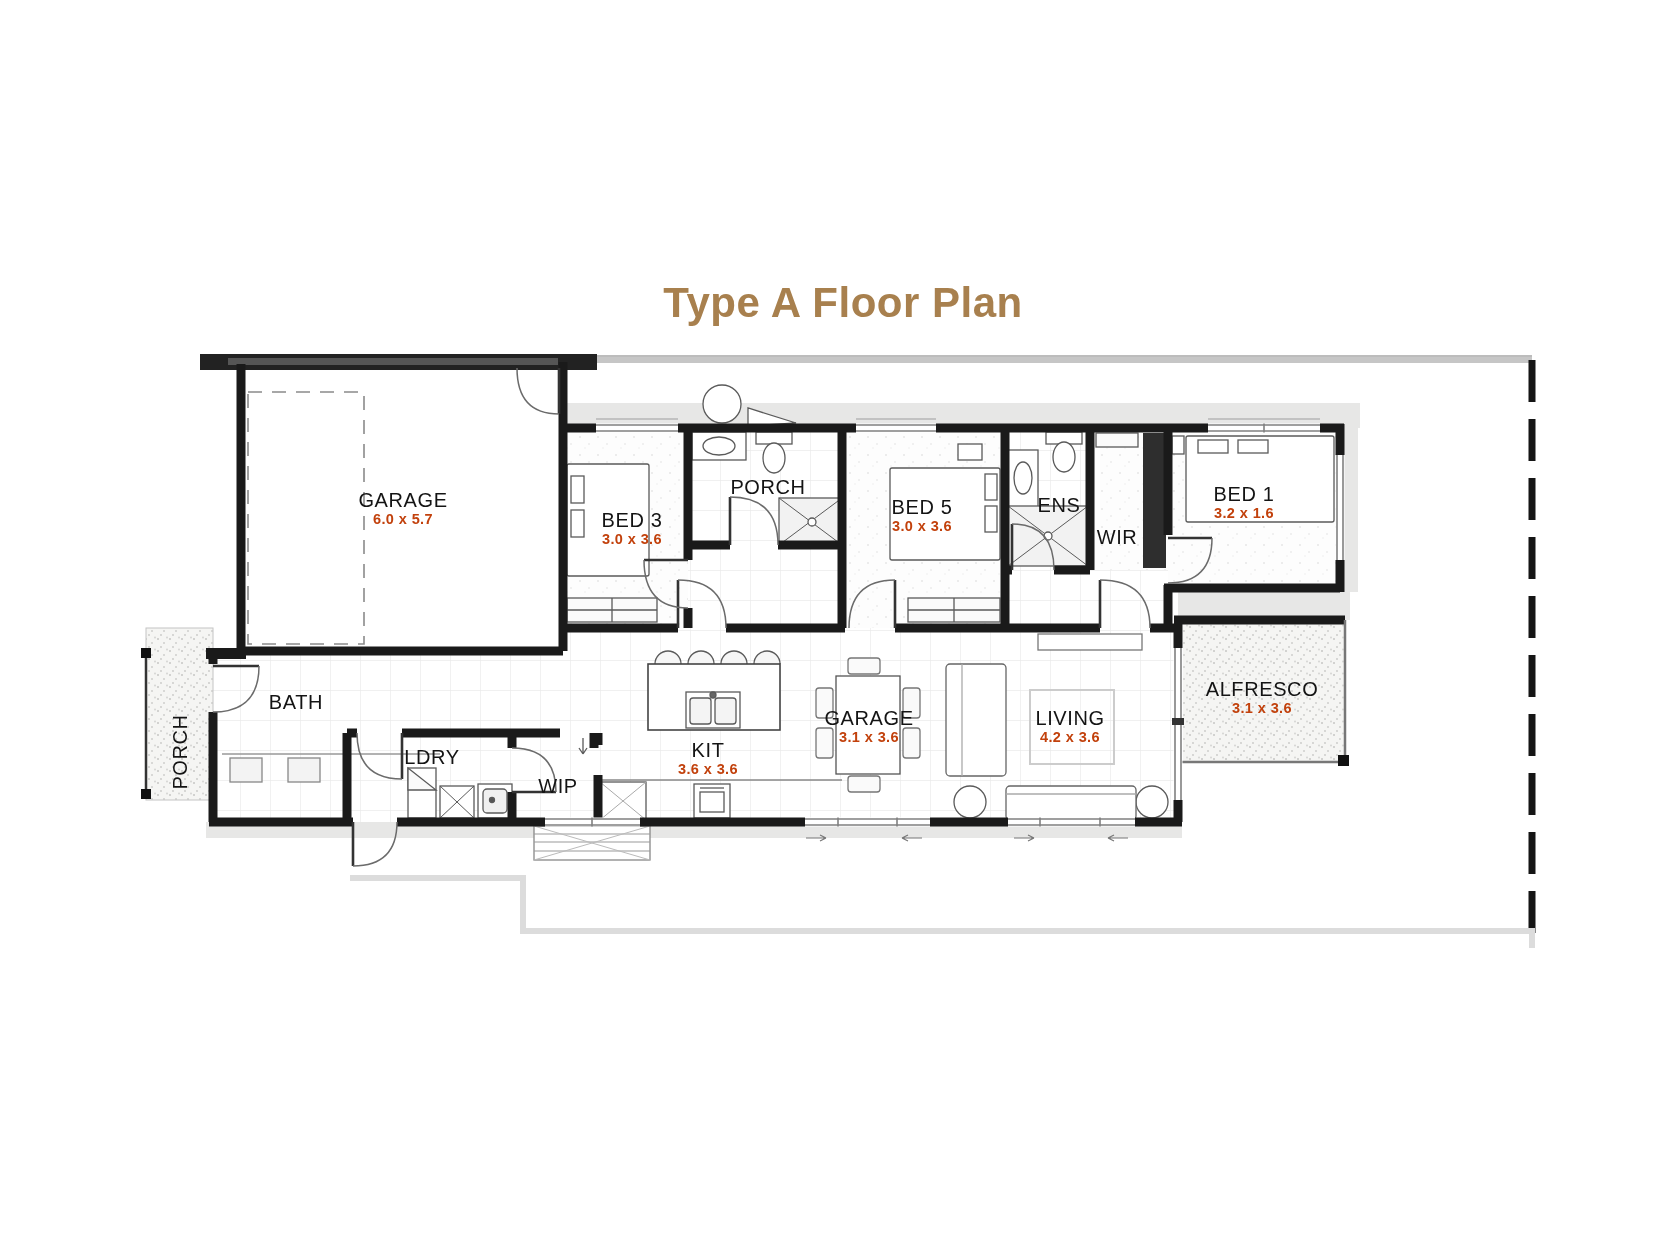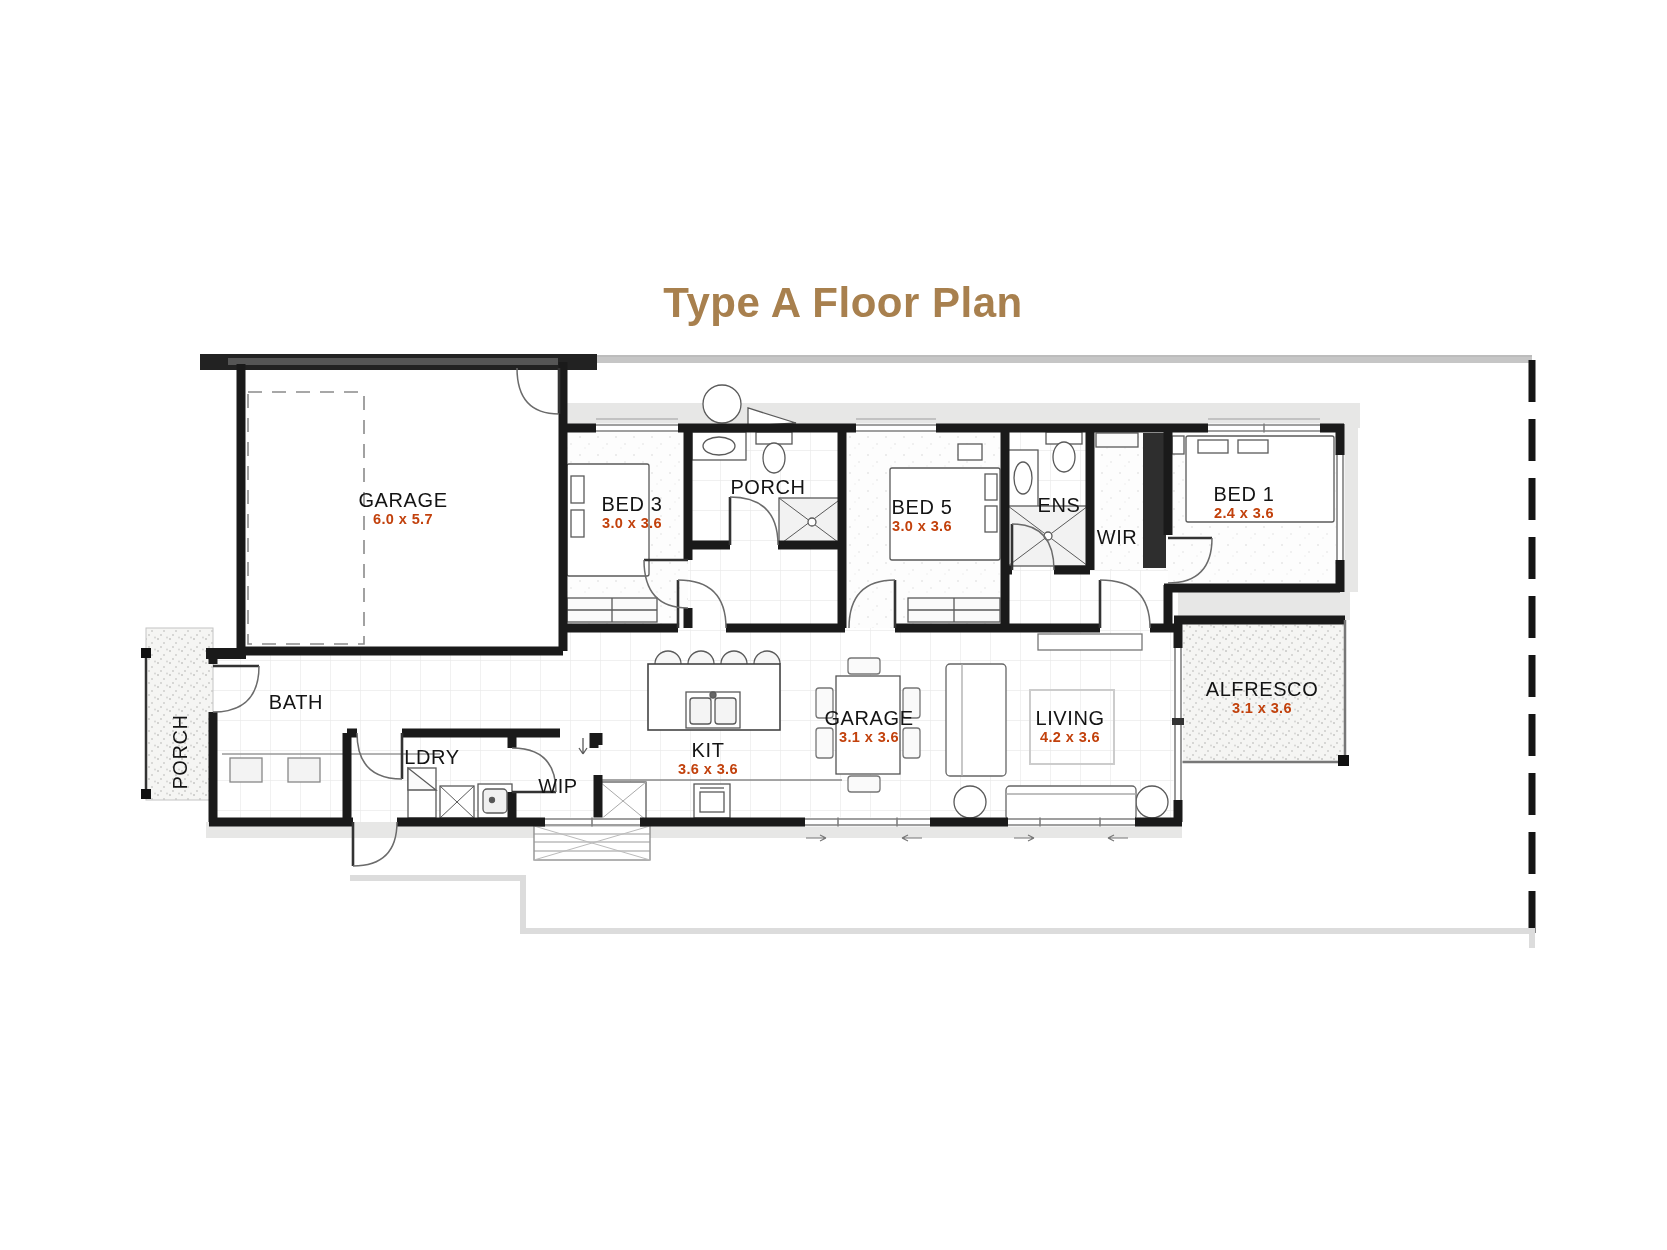--- a/index.html
+++ b/index.html
@@ -355,40 +355,40 @@
       </g>
     </g>
   </svg>
 
   <div class="page-title" style="color: rgb(168, 128, 78);">Type A Floor Plan</div>
 
   <div class="lbl" style="left:403px;top:508px">
     <div class="lbl-name">GARAGE</div>
     <div class="lbl-dims">6.0 x 5.7</div>
   </div>
-  <div class="lbl" style="left:632px;top:512px">
+  <div class="lbl" style="left:632px;top:528px">
     <div class="lbl-name">BED 3</div>
     <div class="lbl-dims">3.0 x 3.6</div>
   </div>
   <div class="lbl" style="left:768px;top:487px">
     <div class="lbl-name">PORCH</div>
   </div>
   <div class="lbl" style="left:922px;top:515px">
     <div class="lbl-name">BED 5</div>
     <div class="lbl-dims">3.0 x 3.6</div>
   </div>
   <div class="lbl" style="left:1059px;top:505px">
     <div class="lbl-name">ENS</div>
   </div>
   <div class="lbl" style="left:1117px;top:537px">
     <div class="lbl-name">WIR</div>
   </div>
   <div class="lbl" style="left:1244px;top:502px">
     <div class="lbl-name">BED 1</div>
-    <div class="lbl-dims">2.4 x 3.6</div>
+    <div class="lbl-dims">3.2 x 1.6</div>
   </div>
   <div class="lbl" style="left:296px;top:702px">
     <div class="lbl-name">BATH</div>
   </div>
   <div class="lbl rot" style="left:180px;top:752px">
     <div class="lbl-name">PORCH</div>
   </div>
   <div class="lbl" style="left:432px;top:757px">
     <div class="lbl-name">LDRY</div>
   </div>

